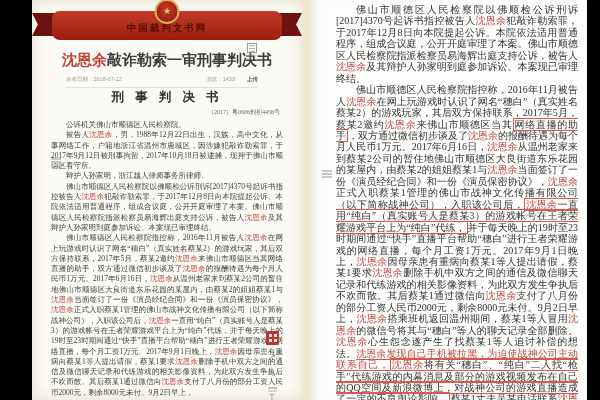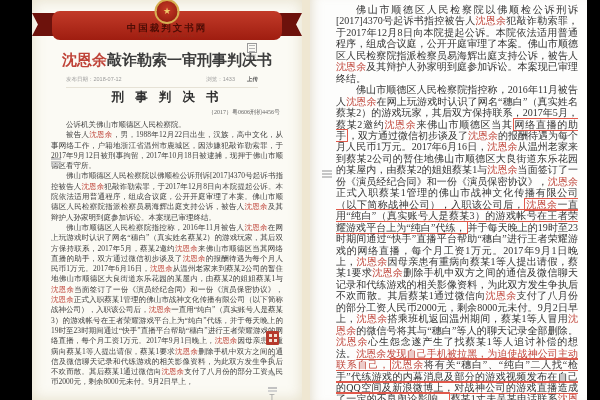--- a/index.html
+++ b/index.html
@@ -89,20 +89,21 @@
       <span class="views">浏览：1433</span>
       <span class="up">上传</span>
     </div>
 
     <div class="dtype">刑 事 判 决 书</div>
     <div class="caseno">（2017）粤0606刑初4456号</div>
 
     <div class="body plain">
         <p class="para"><span>公诉机关佛山市顺德区人民检察院。</span></p>
         <p class="para"><span>被告人</span><span class="seg-r">沈恩余</span><span>，男，1988年12月22日出生，汉族，高中文化，从事网络工作，户籍地浙江省温州市鹿城区，因涉嫌犯敲诈勒索罪，于2017年9月12日被刑事拘留，2017年10月18日被逮捕，现押于佛山市顺德区看守所。</span></p>
+        <p class="para"><span>辩护人孙家明，浙江越人律师事务所律师。</span></p>
         <p class="para"><span>佛山市顺德区人民检察院以佛顺检公诉刑诉[2017]4370号起诉书指控被告人</span><span class="seg-r">沈恩余</span><span>犯敲诈勒索罪，于2017年12月8日向本院提起公诉。本院依法适用普通程序，组成合议庭，公开开庭审理了本案。佛山市顺德区人民检察院指派检察员易海辉出庭支持公诉，被告人</span><span class="seg-r">沈恩余</span><span>及其辩护人孙家明到庭参加诉讼。本案现已审理终结。</span></p>
         <p class="para"><span>佛山市顺德区人民检察院指控称，2016年11月被告人</span><span class="seg-r">沈恩余</span><span>在网上玩游戏时认识了网名“穗白”（真实姓名蔡某2）的游戏玩家，其后双方保持联系，2017年5月，蔡某2邀约</span><span class="seg-r">沈恩余</span><span>来佛山市顺德区当其</span><span class="seg-box"><span>网络直播的助手</span></span><span>，双方通过微信初步谈及了</span><span class="seg-r">沈恩余</span><span>的报酬待遇为每个月人民币1万元。2017年6月16日，</span><span class="seg-r">沈恩余</span><span>从温州老家来到蔡某2公司的暂住地佛山市顺德区大良街道东乐花园的某屋内，由蔡某2的姐姐蔡某1与</span><span class="seg-r">沈恩余</span><span>当面签订了一份《演员经纪合同》和一份《演员保密协议》，</span><span class="seg-r">沈恩余</span><span>正式入职蔡某1管理的佛山市战神文化传播有限公司（以下简称战神公司），入职该公司后，</span><span class="seg-box"><span class="seg-r">沈恩余</span><span>一直用“纯白”（真实账号人是蔡某3）的游戏帐号在王者荣耀游戏平台上为“纯白”代练，</span></span><span>并于每天晚上的19时至23时期间通过“快手”直播平台帮助“穗白”进行王者荣耀游戏的网络直播，每个月工资1万元。2017年9月1日晚上，</span><span class="seg-r">沈恩余</span><span>因母亲患有重病向蔡某1等人提出请假，蔡某1要求</span><span class="seg-r">沈恩余</span><span>删除手机中双方之间的通信及微信聊天记录和代练游戏的相关影像资料，为此双方发生争执后不欢而散。其后蔡某1通过微信向</span><span class="seg-r">沈恩余</span><span>支付了八月份的部分工资人民币2000元，剩余8000元未付。9月2日早上，</span></p>
       </div>
 
     <span class="listicon li-left"></span>
 
     <div class="toolbar">
       <span class="stamp">
           <i class="sg"></i>
         </span>

